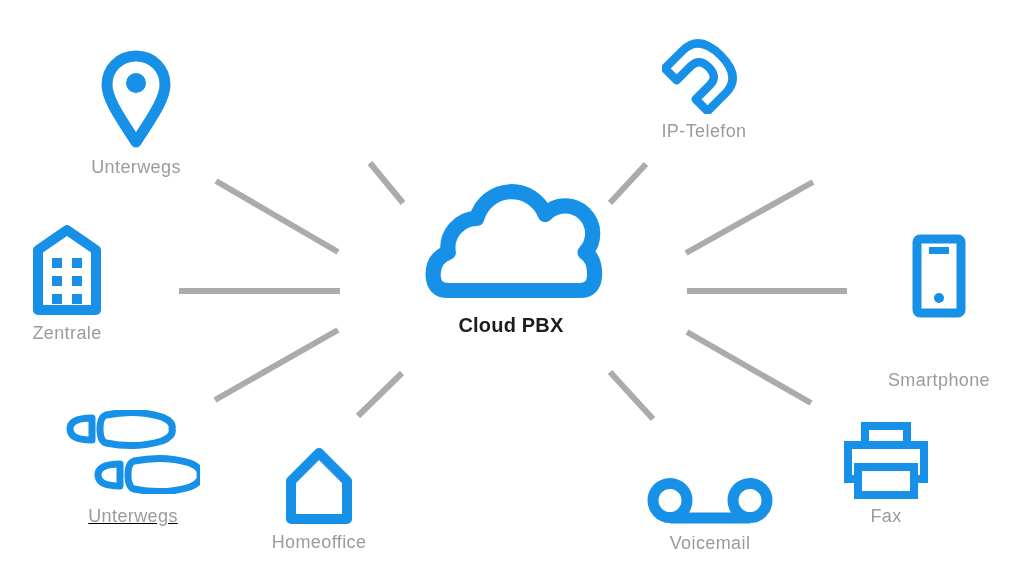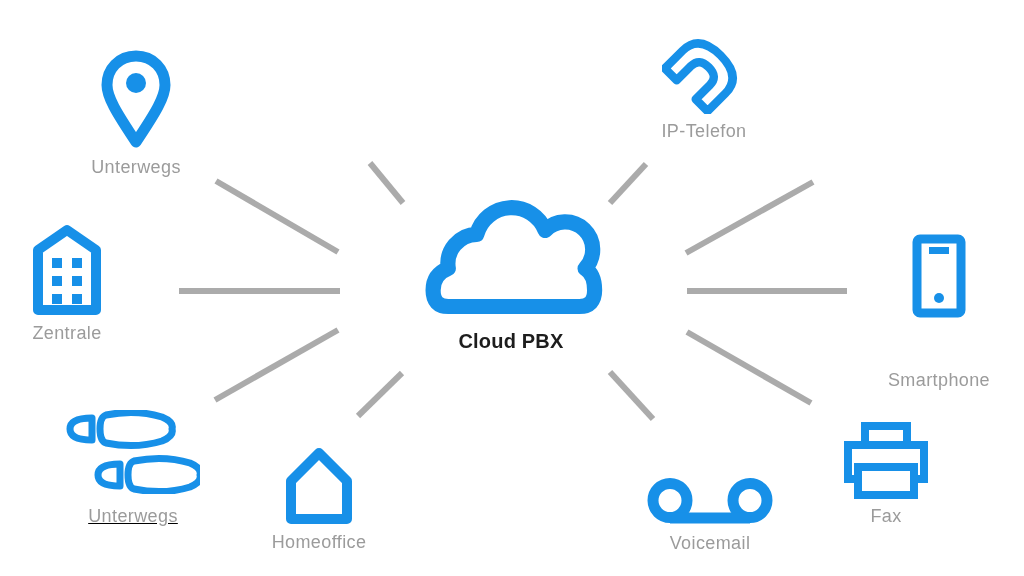--- a/index.html
+++ b/index.html
@@ -21,21 +21,21 @@
   .n-ip{left:629px;top:30px;width:150px;}
   .n-pc{left:819px;top:60px;width:140px;}
   .n-zentrale{left:2px;top:224px;width:130px;}
   .n-smartphone{left:864px;top:234px;width:150px;gap:45px;}
   .n-unterwegs{left:53px;top:410px;width:160px;text-decoration:underline;}
   .n-unterwegs .node-label{margin-top:13px;}
   .n-homeoffice{left:239px;top:447px;width:160px;justify-content:center;}
   .n-voicemail{left:630px;top:478px;width:160px;}
   .n-voicemail .node-label{margin-top:10px;}
   .n-fax{left:816px;top:421px;width:140px;}
-  .n-cloud{left:391px;top:200px;width:240px;}
+  .n-cloud{left:391px;top:184px;width:240px;}
 </style>
 </head>
 <body>
 
 <div class="stage">
 
   <svg class="connectors" width="1024" height="576">
     <line class="conn" x1="216" y1="181" x2="338" y2="252"></line>
     <line class="conn" x1="370" y1="163" x2="403" y2="203"></line>
     <line class="conn" x1="179" y1="291" x2="340" y2="291"></line>

